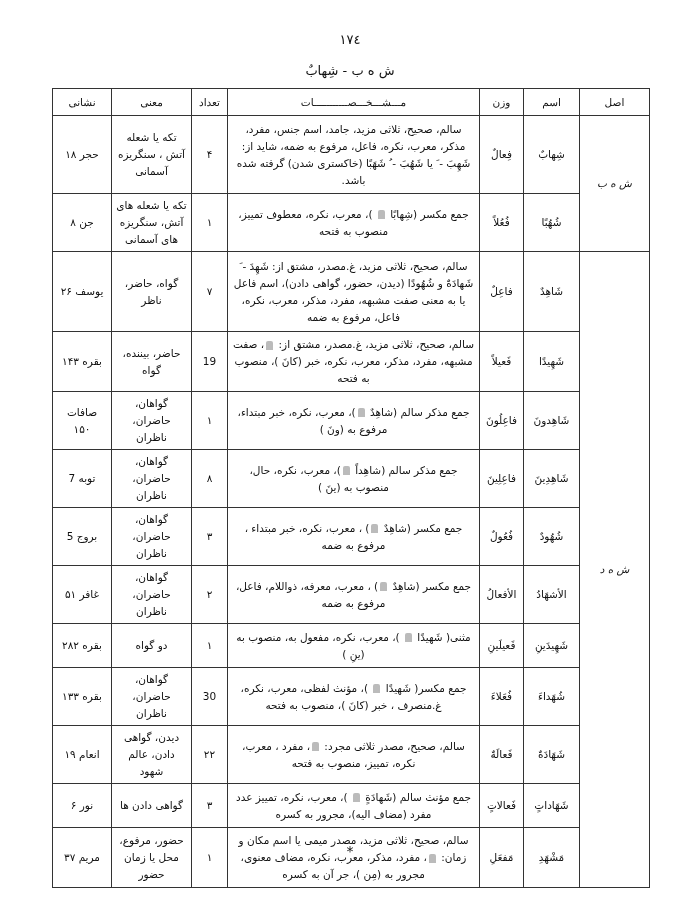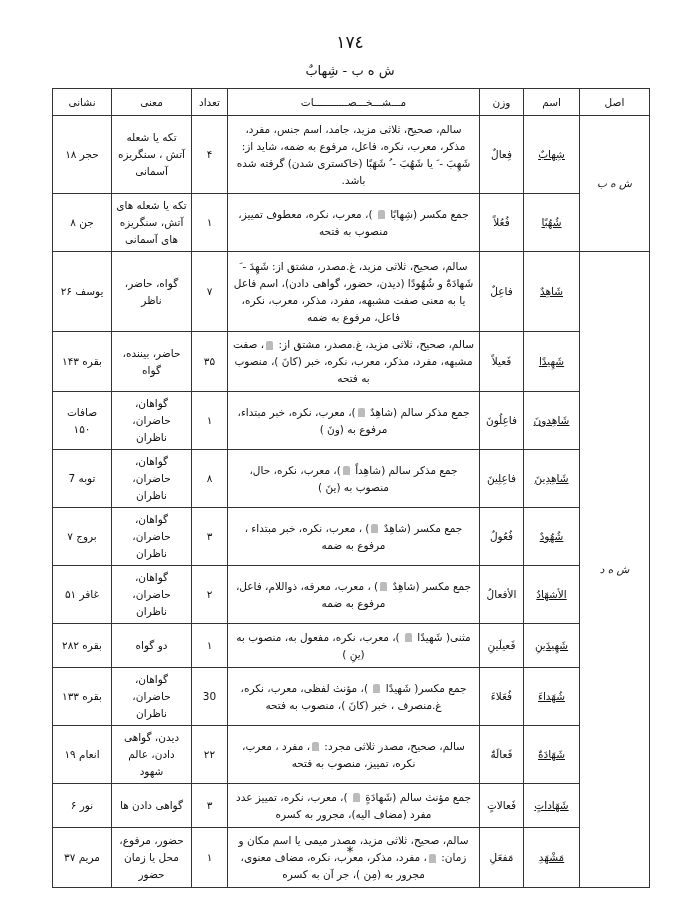--- a/index.html
+++ b/index.html
@@ -1,24 +1,24 @@
 <!DOCTYPE html>
 <html><head>
 <meta charset="utf-8">
 <style>
   html, body { margin:0; padding:0; background:#ffffff; }
   body { width:700px; height:905px; position:relative; font-family:"DejaVu Sans", sans-serif; color:#111; overflow:hidden; }
-  .page-num { position:absolute; top:32px; left:0; width:700px; text-align:center; font-size:17px; }
+  .page-num { position:absolute; top:32px; left:0; width:700px; text-align:center; font-size:13px; }
   .page-title { position:absolute; top:63px; left:0; width:700px; text-align:center; font-size:13px; direction:rtl; }
   table.lex { position:absolute; top:88px; left:52px; width:597px; border-collapse:collapse; direction:rtl; table-layout:fixed; }
   table.lex td, table.lex th { border:1px solid #333; font-size:10.5px; text-align:center; vertical-align:middle; padding:3px 4px; line-height:17px; font-weight:normal; }
-  table.lex th { height:26px; padding:0; }
+  table.lex th { height:26px; padding:0;font-family:Liberation Serif, serif; }
   td.root { vertical-align:top; text-align:right; padding-top:8px; padding-right:8px;font-style:italic; }
   td.spec { line-height:18px;margin-left:16px; }
-  td.noun { font-size:12px;text-decoration:underline; }
+  td.noun { font-size:12px; }
   .ic { display:inline-block; width:7px; height:9px; background:#bbb; border-radius:2px 2px 0 0; vertical-align:middle; margin:0 2px; }
   .footer-mark { position:absolute; top:843px; left:0; width:700px; text-align:center; font-size:14px; }
 </style>
 </head>
 <body>
 
 <div class="page-num">۱۷٤</div>
 <div class="page-title">ش ه ب - شِهابٌ</div>
 
 <table class="lex">
@@ -66,21 +66,21 @@
         <td>فاعِلٌ</td>
         <td class="spec">سالم، صحیح، ثلاثی مزید، غ.مصدر، مشتق از: شَهِدَ - َ شَهادَةٌ و شُهُودًا (دیدن، حضور، گواهی دادن)، اسم فاعل یا به معنی صفت مشبهه، مفرد، مذکر، معرب، نکره، فاعل، مرفوع به ضمه</td>
         <td>۷</td>
         <td>گواه، حاضر، ناظر</td>
         <td>یوسف ۲۶</td>
       </tr>
       <tr style="height: 60px;">
         <td class="noun">شَهِيدًا</td>
         <td>فَعیلاً</td>
         <td class="spec">سالم، صحیح، ثلاثی مزید، غ.مصدر، مشتق از: <span class="ic"></span>، صفت مشبهه، مفرد، مذکر، معرب، نکره، خبر (کانَ )، منصوب به فتحه</td>
-        <td>۳۵</td>
+        <td>19</td>
         <td>حاضر، بیننده، گواه</td>
         <td>بقره ۱۴۳</td>
       </tr>
       <tr style="height: 44px;">
         <td class="noun">شَاهِدونَ</td>
         <td>فاعِلُونَ</td>
         <td class="spec">جمع مذکر سالم (شاهِدٌ <span class="ic"></span>)، معرب، نکره، خبر مبتداء، مرفوع به (ونَ )</td>
         <td>۱</td>
         <td>گواهان، حاضران، ناظران</td>
         <td>صافات ۱۵۰</td>
@@ -92,21 +92,21 @@
         <td>۸</td>
         <td>گواهان، حاضران، ناظران</td>
         <td>توبه 7</td>
       </tr>
       <tr style="height: 44px;">
         <td class="noun">شُهُودٌ</td>
         <td>فُعُولٌ</td>
         <td class="spec">جمع مکسر (شاهِدٌ <span class="ic"></span>) ، معرب، نکره، خبر مبتداء ، مرفوع به ضمه</td>
         <td>۳</td>
         <td>گواهان، حاضران، ناظران</td>
-        <td>بروج ۷</td>
+        <td>بروج 5</td>
       </tr>
       <tr style="height: 44px;">
         <td class="noun">الأشهَادُ</td>
         <td>الأفعالُ</td>
         <td class="spec">جمع مکسر (شاهِدٌ <span class="ic"></span>) ، معرب، معرفه، ذواللام، فاعل، مرفوع به ضمه</td>
         <td>۲</td>
         <td>گواهان، حاضران، ناظران</td>
         <td>غافر ۵۱</td>
       </tr>
       <tr style="height: 44px;">

